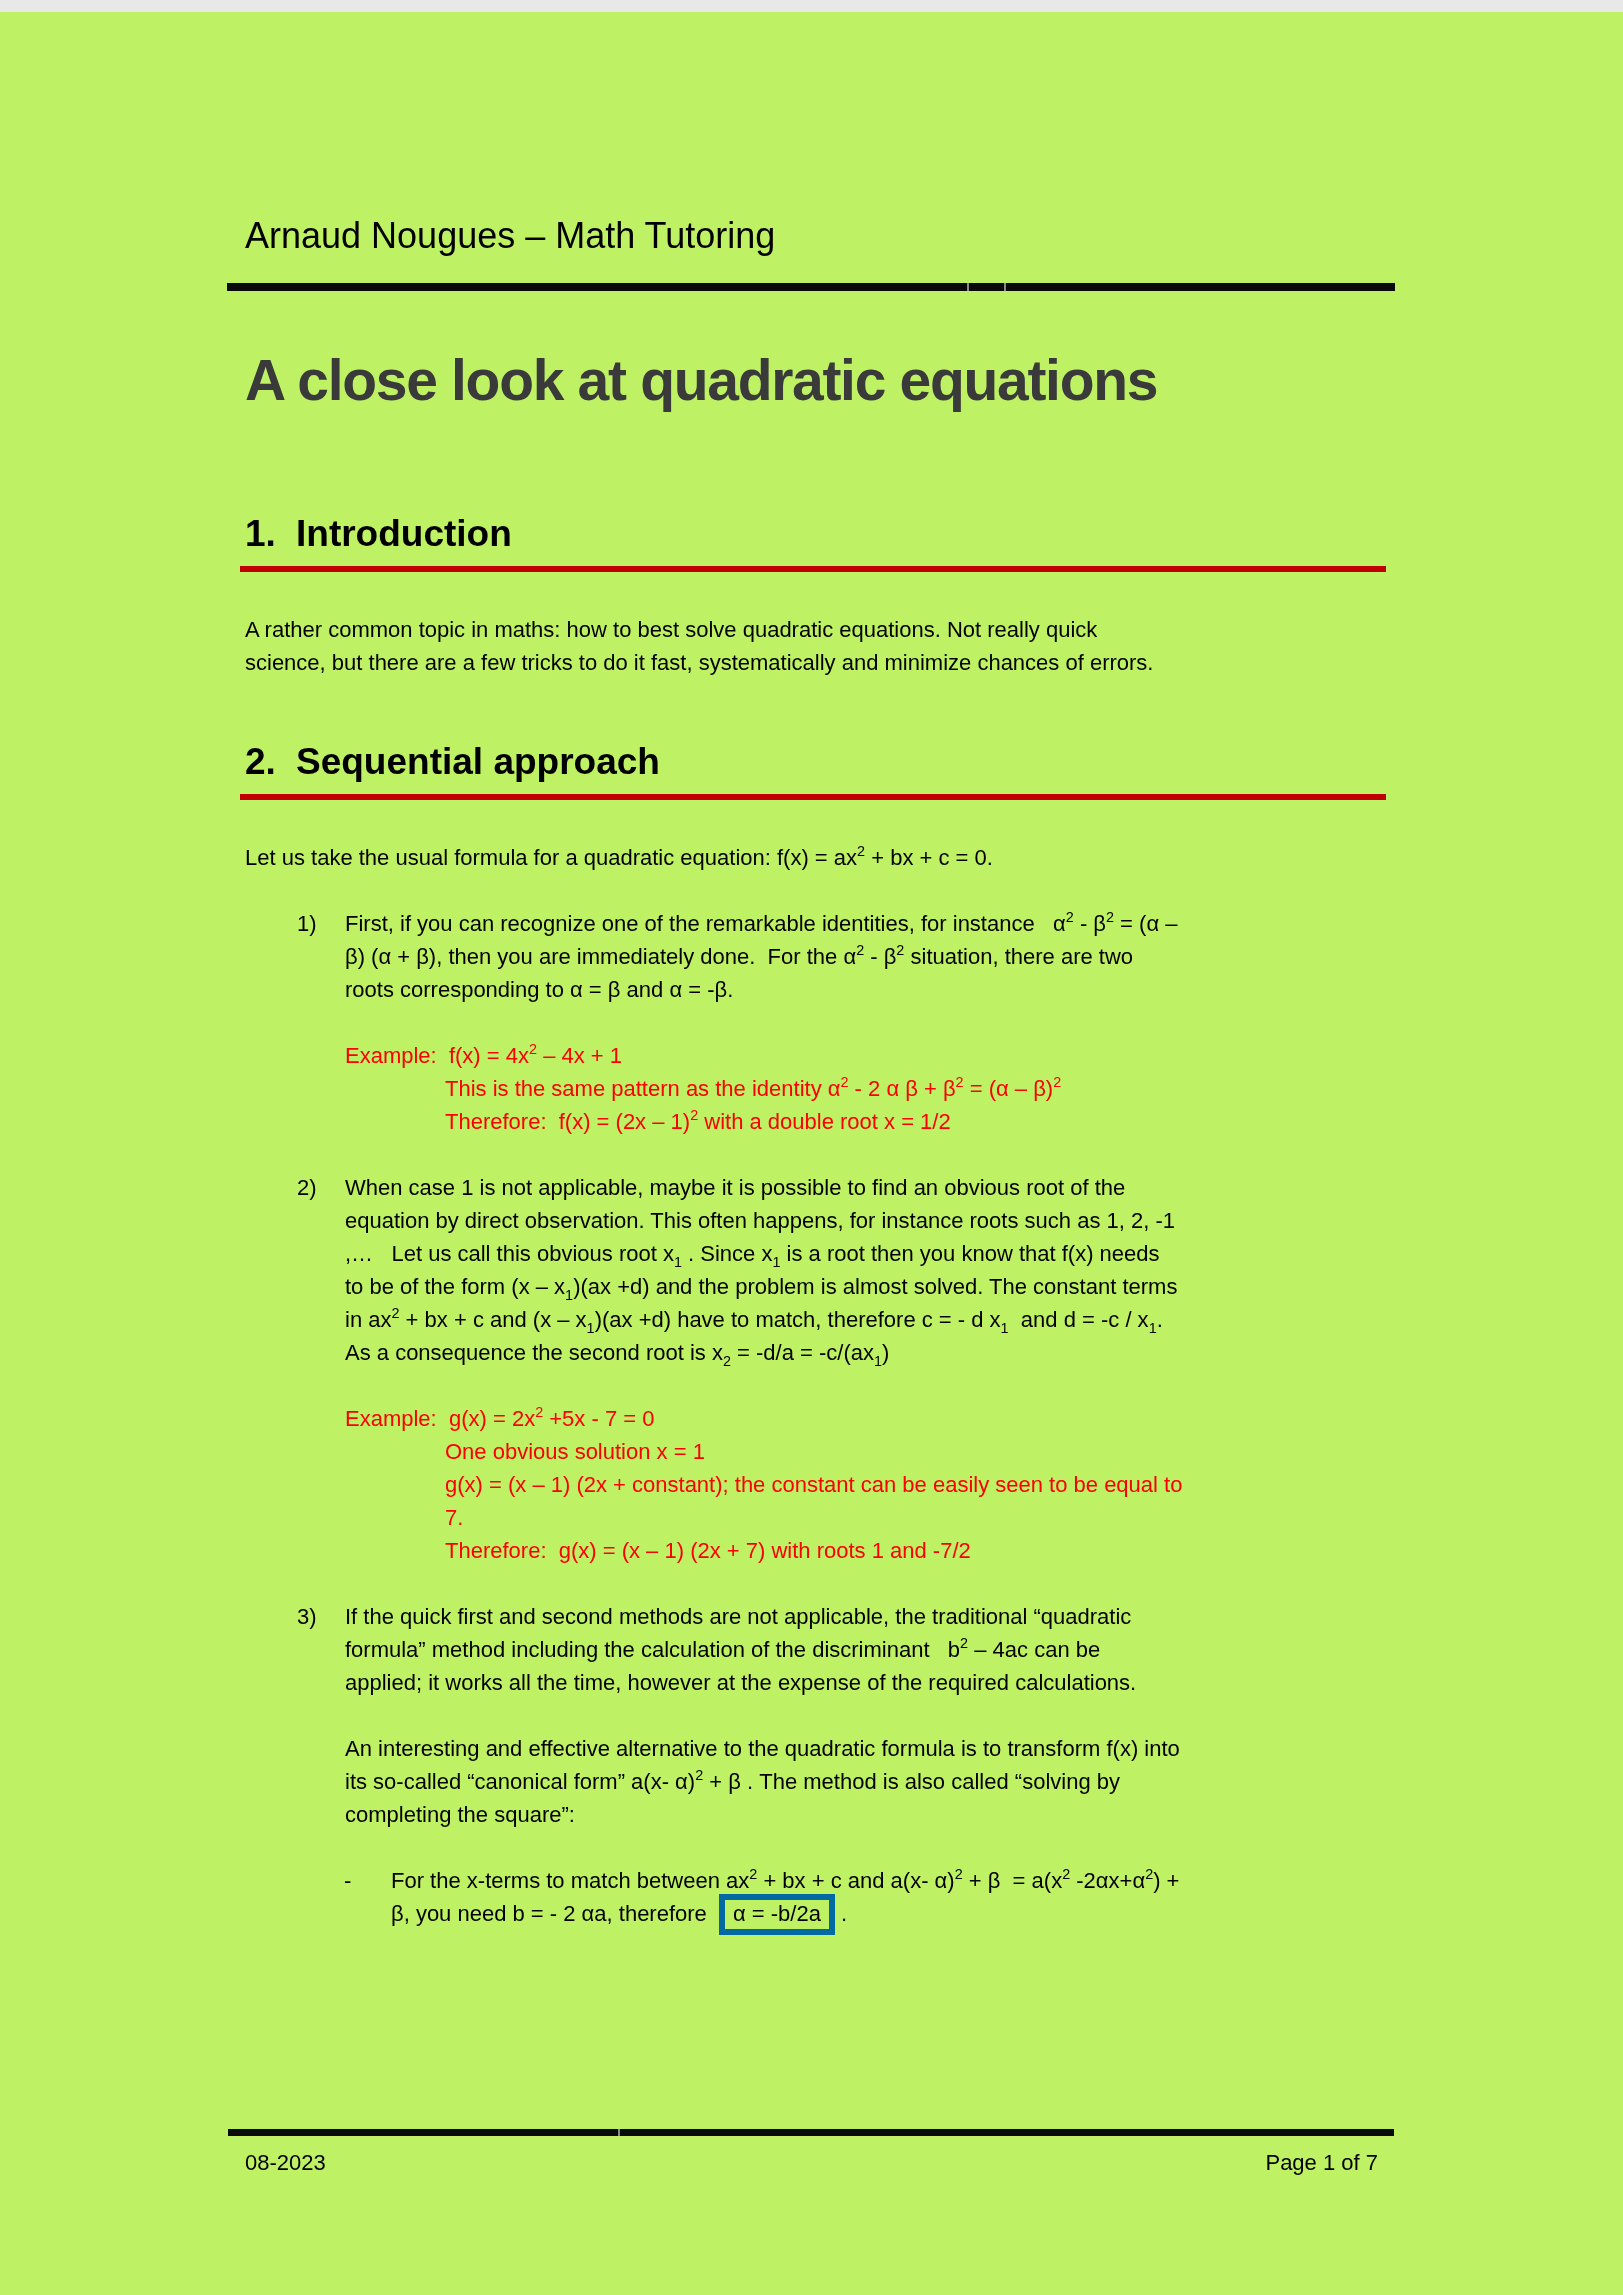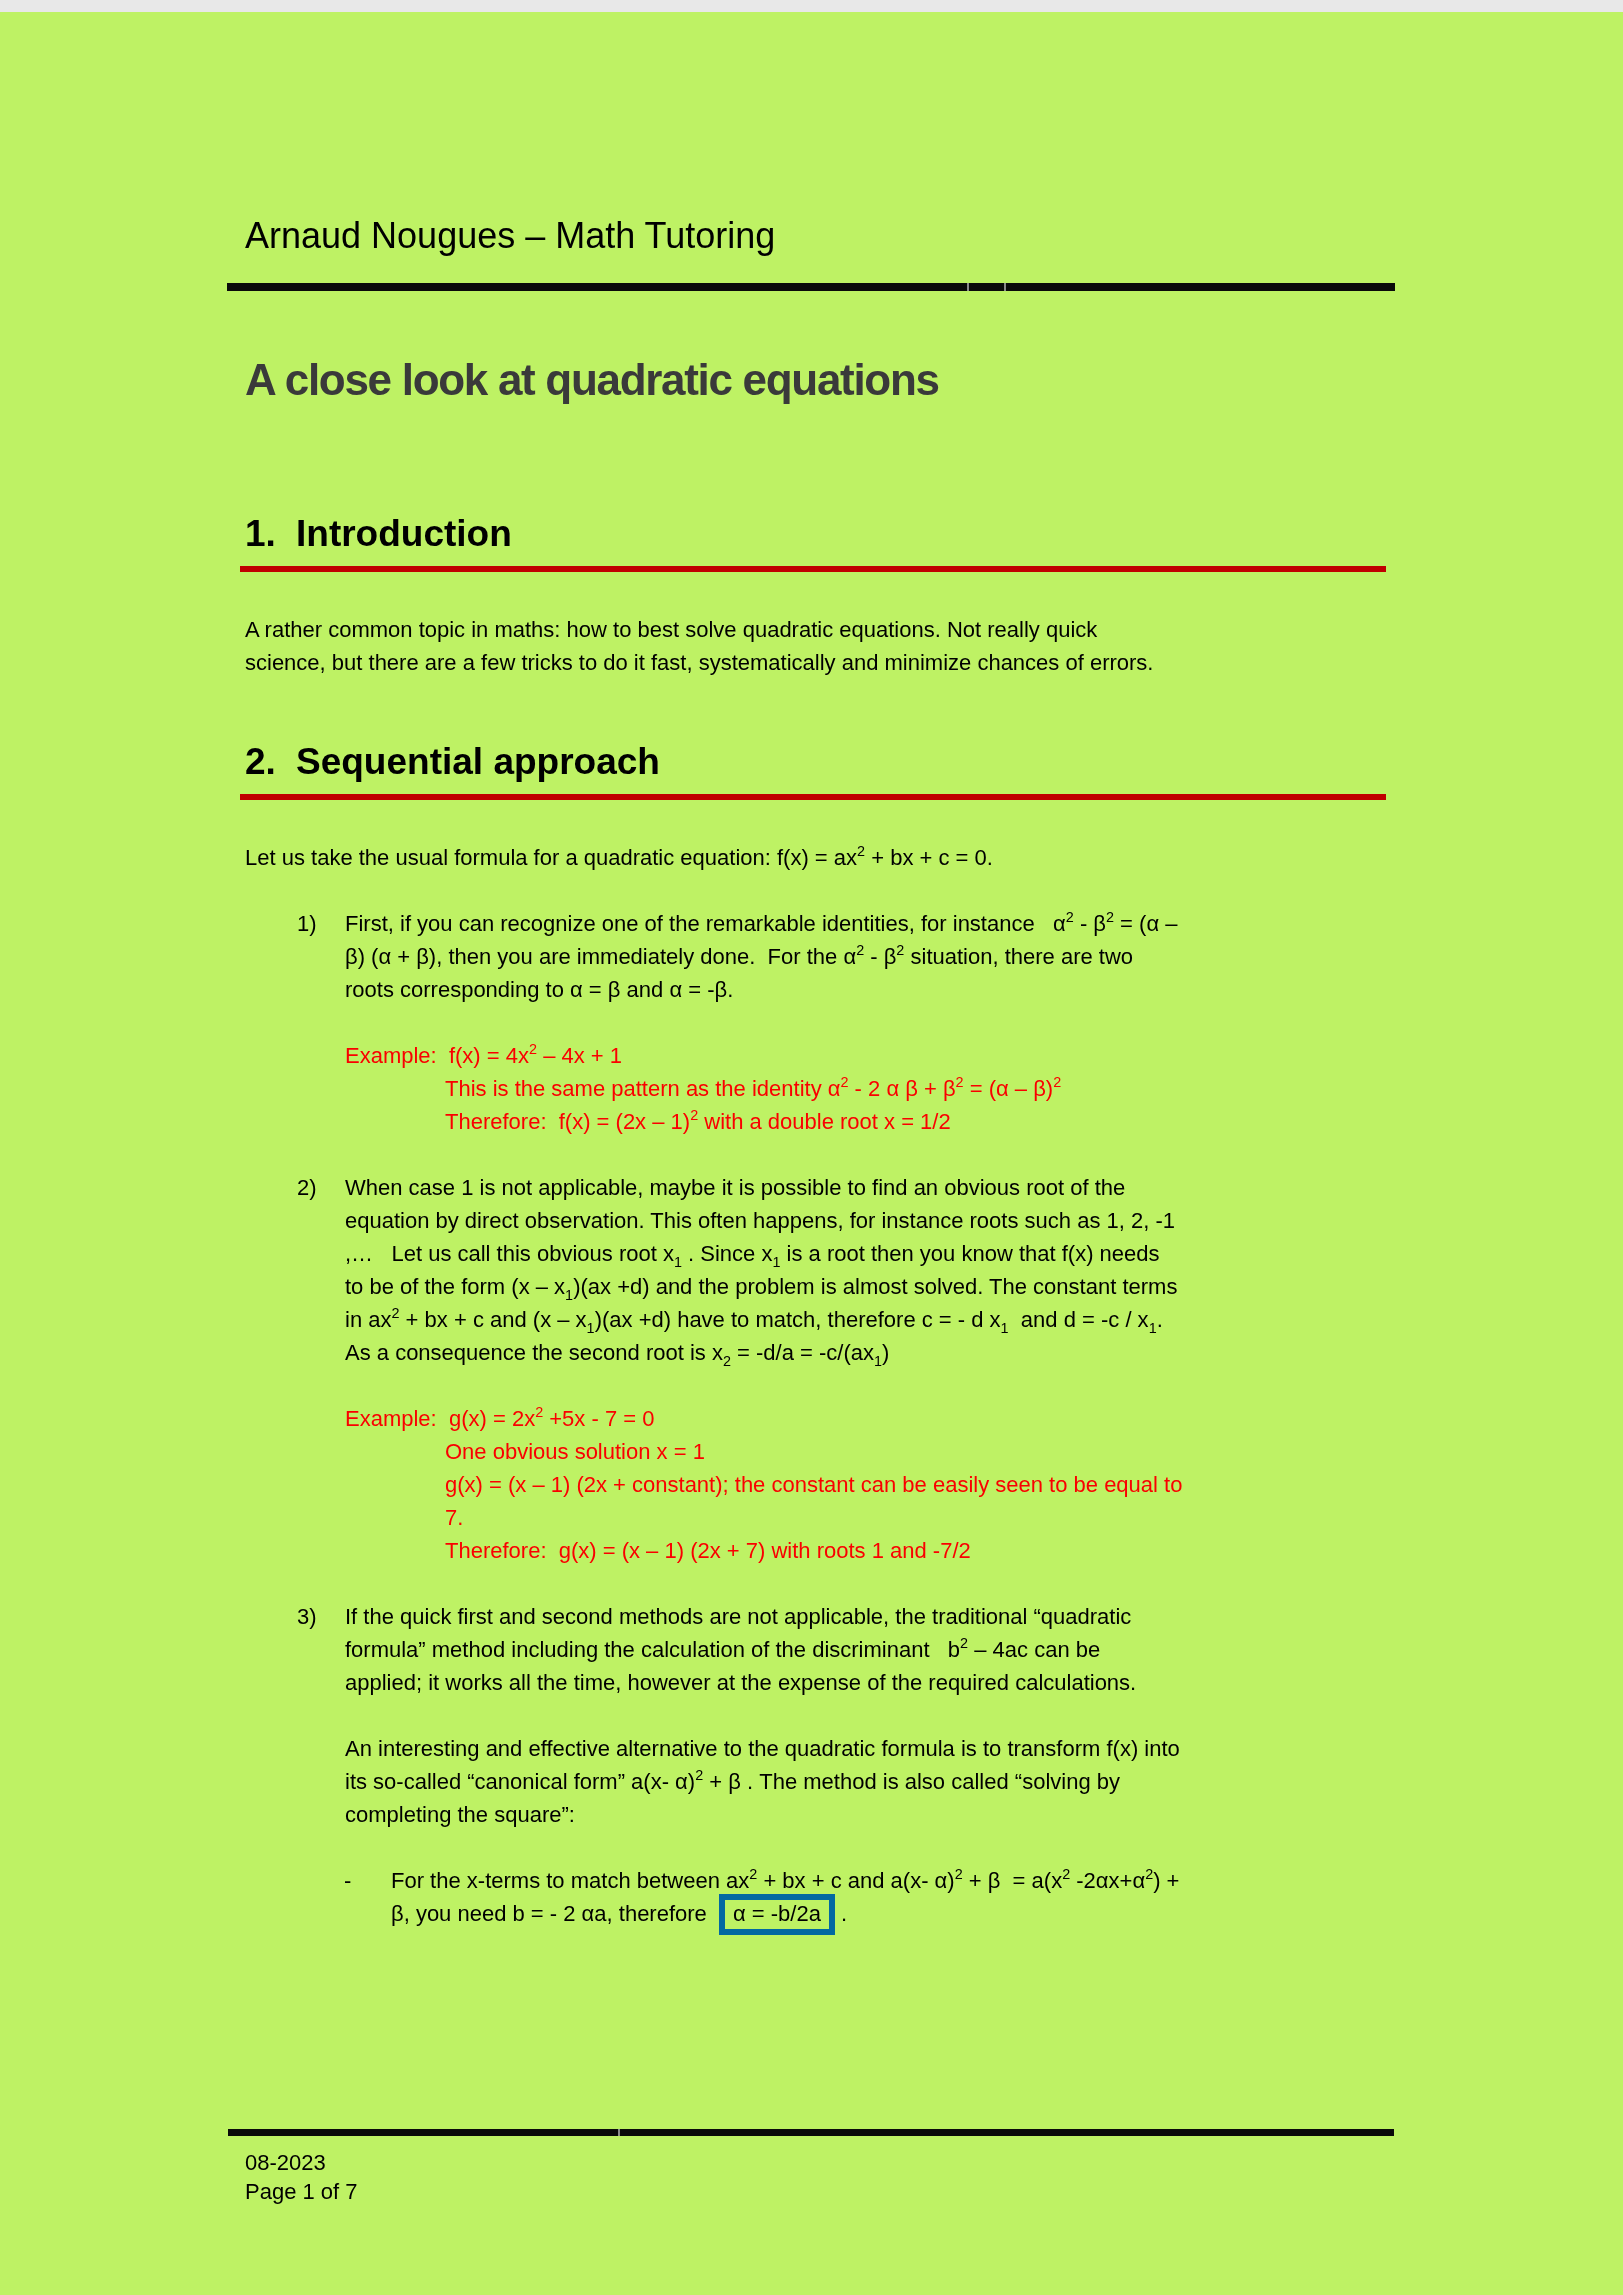--- a/index.html
+++ b/index.html
@@ -15,21 +15,21 @@
   .content{padding:203px 245px 0 245px;}
   .hdr{font-size:36px;line-height:42px;white-space:pre;}
   .hrule{
     position:relative;
     height:7.9px;background:#0a0a0a;
     margin:26px -15.7px 0 -17.7px;
   }
   .seam{position:absolute;top:0;bottom:0;width:2px;background:#8a8a8a;}
   .title{
     margin:51px 0 0 0;
-    font-size:44px;line-height:76px;font-weight:bold;
+    font-size:57px;line-height:76px;font-weight:bold;
     letter-spacing:-1.3px;color:#3a3a3a;white-space:pre;
   }
   .heading{
     margin-top:95px;
     position:relative;padding-left:51px;
     font-size:37px;line-height:41px;font-weight:bold;white-space:pre;
   }
   .heading.h2{margin-top:62px;}
   .heading .num{position:absolute;left:0;}
   .redrule{
@@ -49,21 +49,21 @@
   .line.dash .marker{left:99px;}
   sup{font-size:14.4px;line-height:0;position:relative;top:-9.2px;vertical-align:baseline;}
   sub{font-size:14.4px;line-height:0;position:relative;top:5.2px;vertical-align:baseline;}
   .box{border:6px solid #0369a1;padding:1.3px 7.9px 2.6px 7.9px;}
   .frule{
     position:absolute;top:2117px;left:228px;width:1166px;height:6.5px;background:#0a0a0a;
   }
   .footer{
     position:absolute;top:2136px;left:245px;width:1133px;
     font-size:22px;line-height:29px;
-    display:flex;justify-content:space-between;flex-direction:column;
+    display:flex;justify-content:space-between;
   }
 </style>
 </head>
 <body>
 
 <div class="page">
   <div class="content">
     <div class="hdr">Arnaud Nougues – Math Tutoring</div>
     <div class="hrule">
       <span class="seam" style="left:740px"></span>

